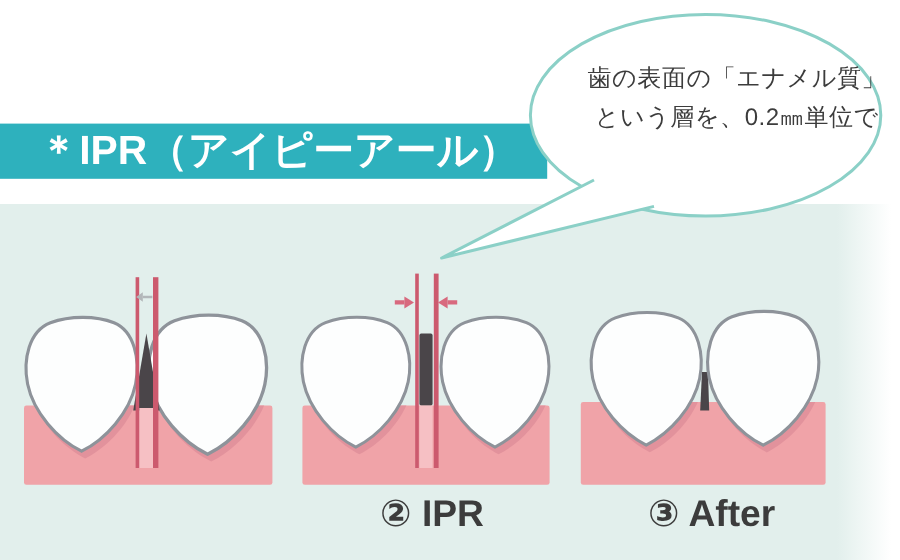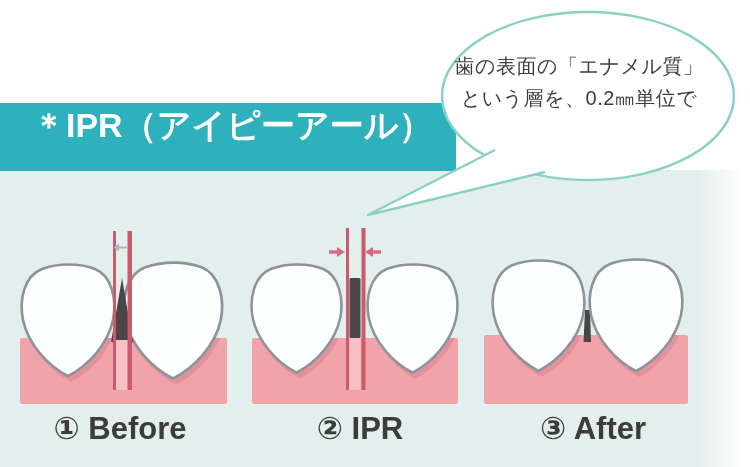--- a/index.html
+++ b/index.html
@@ -3,27 +3,27 @@
 <meta charset="utf-8">
 <style>
   html,body{margin:0;padding:0;background:#ffffff;}
   body{width:750px;height:467px;position:relative;overflow:hidden;
        font-family:"Liberation Sans","DejaVu Sans",sans-serif;}
   .stage{position:absolute;inset:0;}
 
   .content-bg{position:absolute;left:0;top:170px;width:750px;height:297px;
     background:linear-gradient(90deg,var(--bg-light) 0%,var(--bg-light) 93%,#ffffff 99%);z-index:0;}
 
-  .banner{position:absolute;left:0;top:103px;width:456px;height:68px;
-    background:var(--teal);z-index:2;display:flex;align-items:flex-start;}
+  .banner{position:absolute;left:0;top:103px;width:456px;height:46px;
+    background:var(--teal);z-index:2;display:flex;align-items:flex-end;}
   .banner-title{color:#ffffff;font-weight:bold;font-size:34px;padding-left:32px;
     letter-spacing:0px;white-space:nowrap;}
 
   .bubble-svg{position:absolute;left:350px;top:0;width:400px;height:230px;z-index:3;}
-  .bubble-text{position:absolute;left:443px;top:50px;width:272px;z-index:4;
+  .bubble-text{position:absolute;left:478px;top:50px;width:272px;z-index:4;
     text-align:center;color:var(--text-dark);font-size:20px;line-height:32px;
     font-weight:500;letter-spacing:0.5px;}
   .bubble-line{display:block;white-space:nowrap;}
 
   .panel{position:absolute;top:222px;width:230px;height:190px;z-index:1;}
   .panel-1{left:10px;} .panel-2{left:245px;} .panel-3{left:480px;}
 
   .label{position:absolute;top:410px;width:230px;text-align:center;z-index:1;
     color:var(--text-dark);font-weight:bold;font-size:31px;white-space:nowrap;}
   .label-1{left:5px;} .label-2{left:245px;} .label-3{left:478px;}
@@ -121,17 +121,16 @@
     <g clip-path="url(#gclip3)">
       <use href="#tooth" class="tooth-shadow" transform="translate(12,42) scale(0.99)"></use>
       <use href="#tooth" class="tooth-shadow" transform="translate(109,41)"></use>
     </g>
     <polygon class="dark-strip" points="105,88 110,88 111,120 103.5,120"></polygon>
     <use href="#tooth" class="tooth" transform="translate(9,36) scale(0.99)"></use>
     <use href="#tooth" class="tooth" transform="translate(106,35)"></use>
     <polygon class="dark-strip" points="106.5,92 108.5,92 110,118 105,118"></polygon>
   </svg>
 
-  <div class="label label-1">① Before</div>
   <div class="label label-2">② IPR</div>
   <div class="label label-3">③ After</div>
 
 </div>
 
 </body></html>

